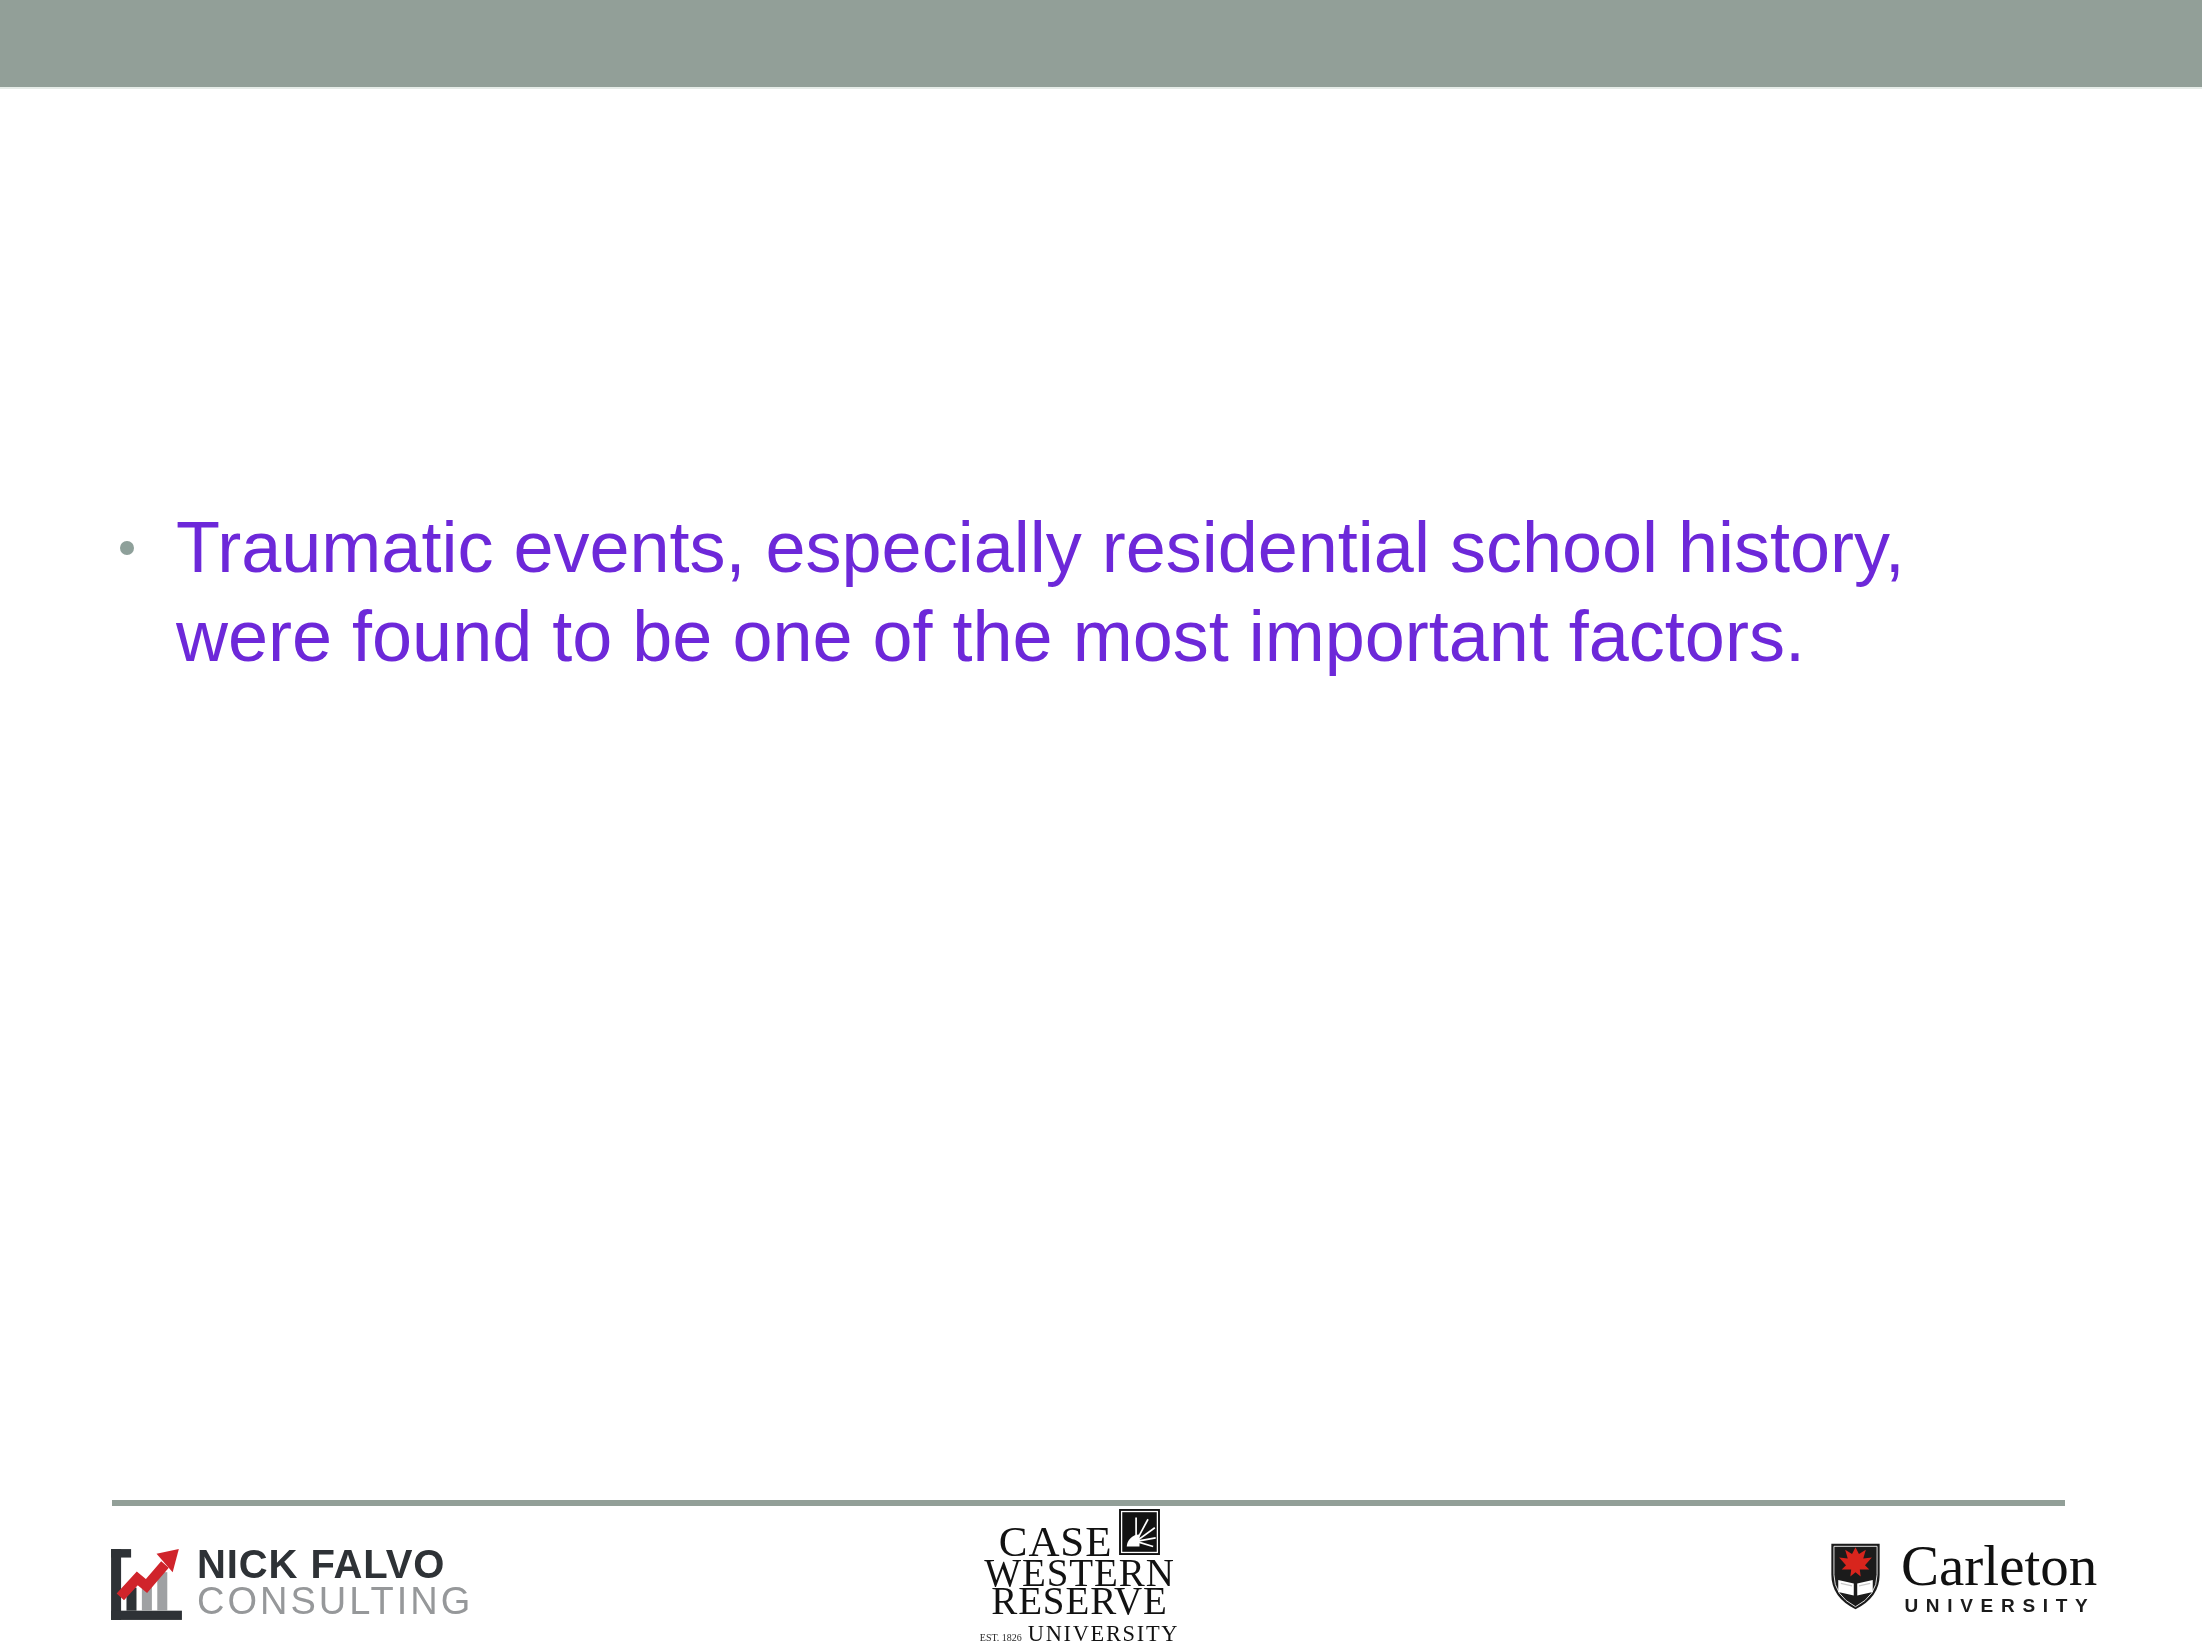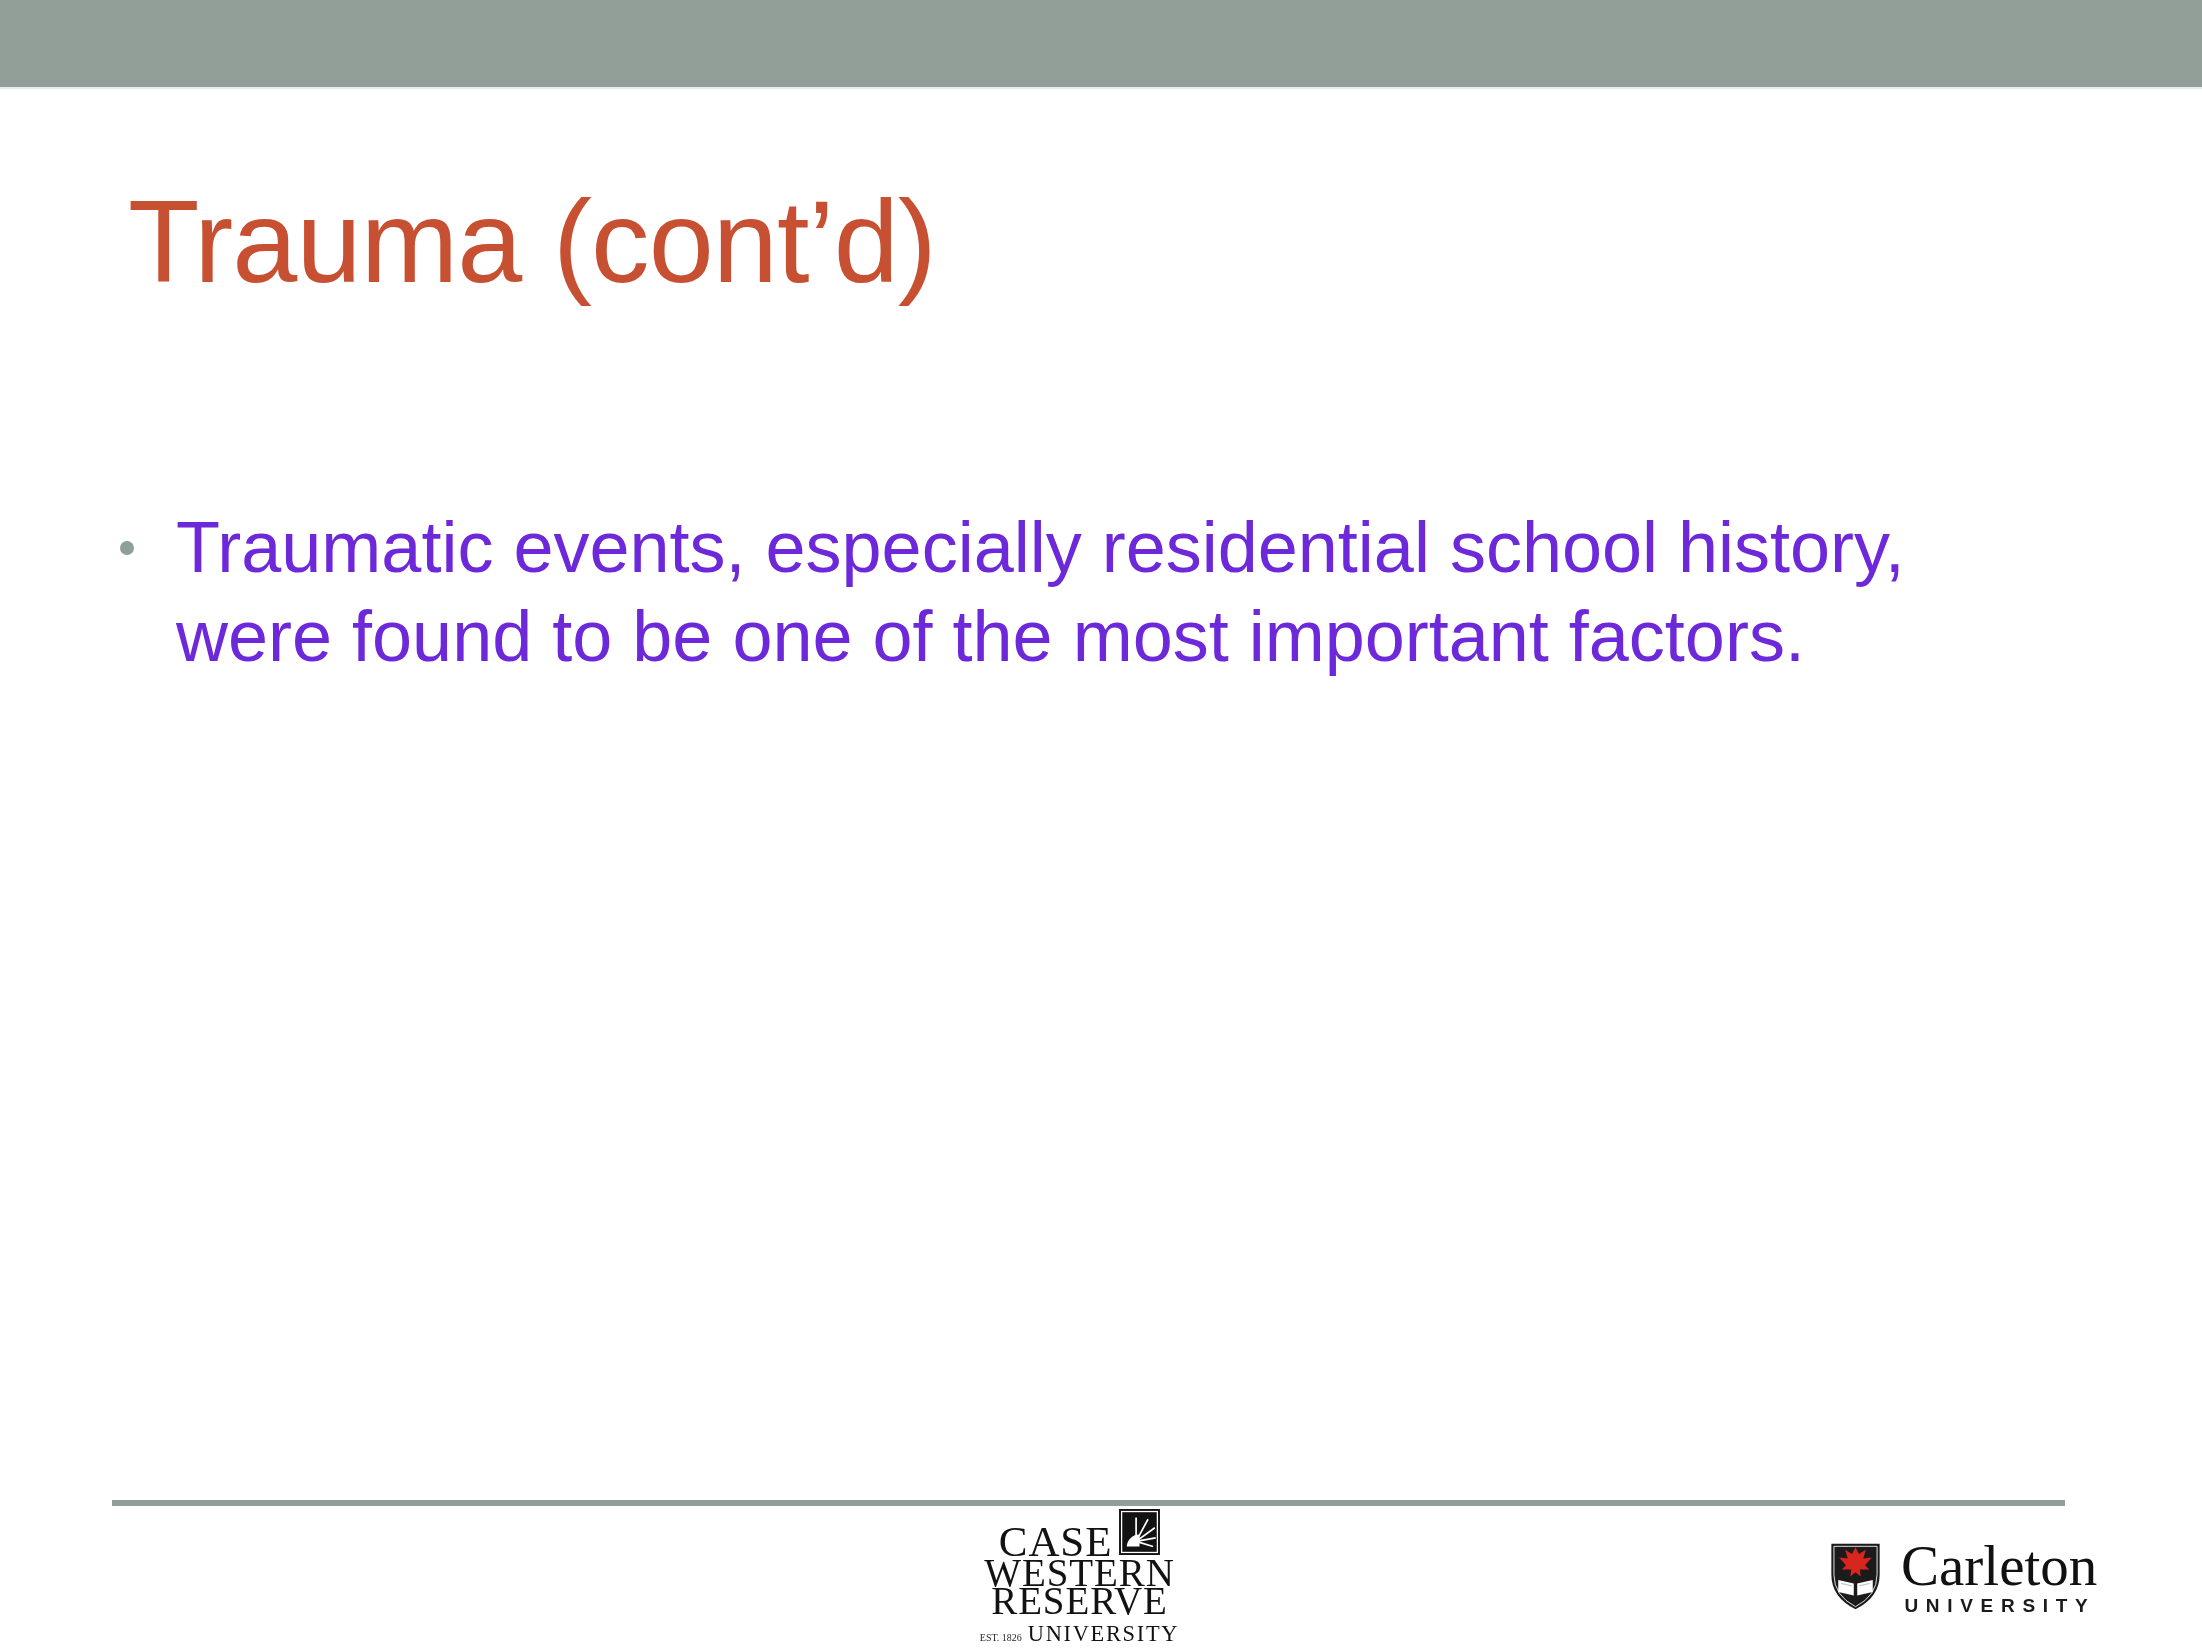--- a/index.html
+++ b/index.html
@@ -80,33 +80,48 @@
   .carleton-name { font-family: "Liberation Serif", serif; font-size: 57px; line-height: 48px; color: #111111; }
   .carleton-univ { font-size: 19px; font-weight: bold; letter-spacing: 7.7px; color: #1b1b1b; margin-top: 5.2px; margin-left: 3.4px; }
 </style>
 </head>
 <body>
 
 <div class="slide">
 
   <div class="header-bar"></div>
 
-  <div class="page-title">Trauma (cont’d)</div>
 
   <div class="content">
     <div class="bullet-item">
       <span class="bullet-marker">
         <span class="bullet-dot"></span>
       </span>
       <span class="bullet-text">Traumatic events, especially residential school history, were found to be one of the most important factors.</span>
     </div>
   </div>
 
   <div class="footer-divider"></div>
 
+  <div class="nf-logo">
+    <svg class="nf-icon" viewBox="0 0 100 100">
+      <rect x="4" y="4" width="26" height="11" fill="#2E3236"></rect>
+      <rect x="4" y="4" width="13" height="92" fill="#2E3236"></rect>
+      <rect x="4" y="84" width="92" height="12" fill="#2E3236"></rect>
+      <rect x="24" y="54" width="13" height="30" fill="#2E3236"></rect>
+      <rect x="44" y="44" width="13" height="40" fill="#9FA1A3"></rect>
+      <rect x="64" y="34" width="13" height="50" fill="#9FA1A3"></rect>
+      <polyline points="16,66 38,42 50,52 74,24" fill="none" stroke="#D0242B" stroke-width="13" stroke-linejoin="miter"></polyline>
+      <polygon points="63,10 92,4 84,34" fill="#D0242B"></polygon>
+    </svg>
+    <div class="nf-text">
+      <span class="nf-name">NICK FALVO</span>
+      <span class="nf-sub">CONSULTING</span>
+    </div>
+  </div>
 
   <div class="cwru">
     <div class="cwru-row1">
       <span class="cwru-case">CASE</span>
       <svg class="cwru-emblem" viewBox="0 0 48 54">
         <rect x="0" y="0" width="48" height="54" fill="#121212"></rect>
         <rect x="3" y="3" width="42" height="48" fill="none" stroke="#ffffff" stroke-width="1.5"></rect>
         <path d="M9,44 A15 15 0 0 1 24,30 L24,44 Z" fill="#ffffff"></path>
         <g stroke="#ffffff" stroke-width="2">
           <line x1="20" y1="38" x2="20" y2="10"></line>

